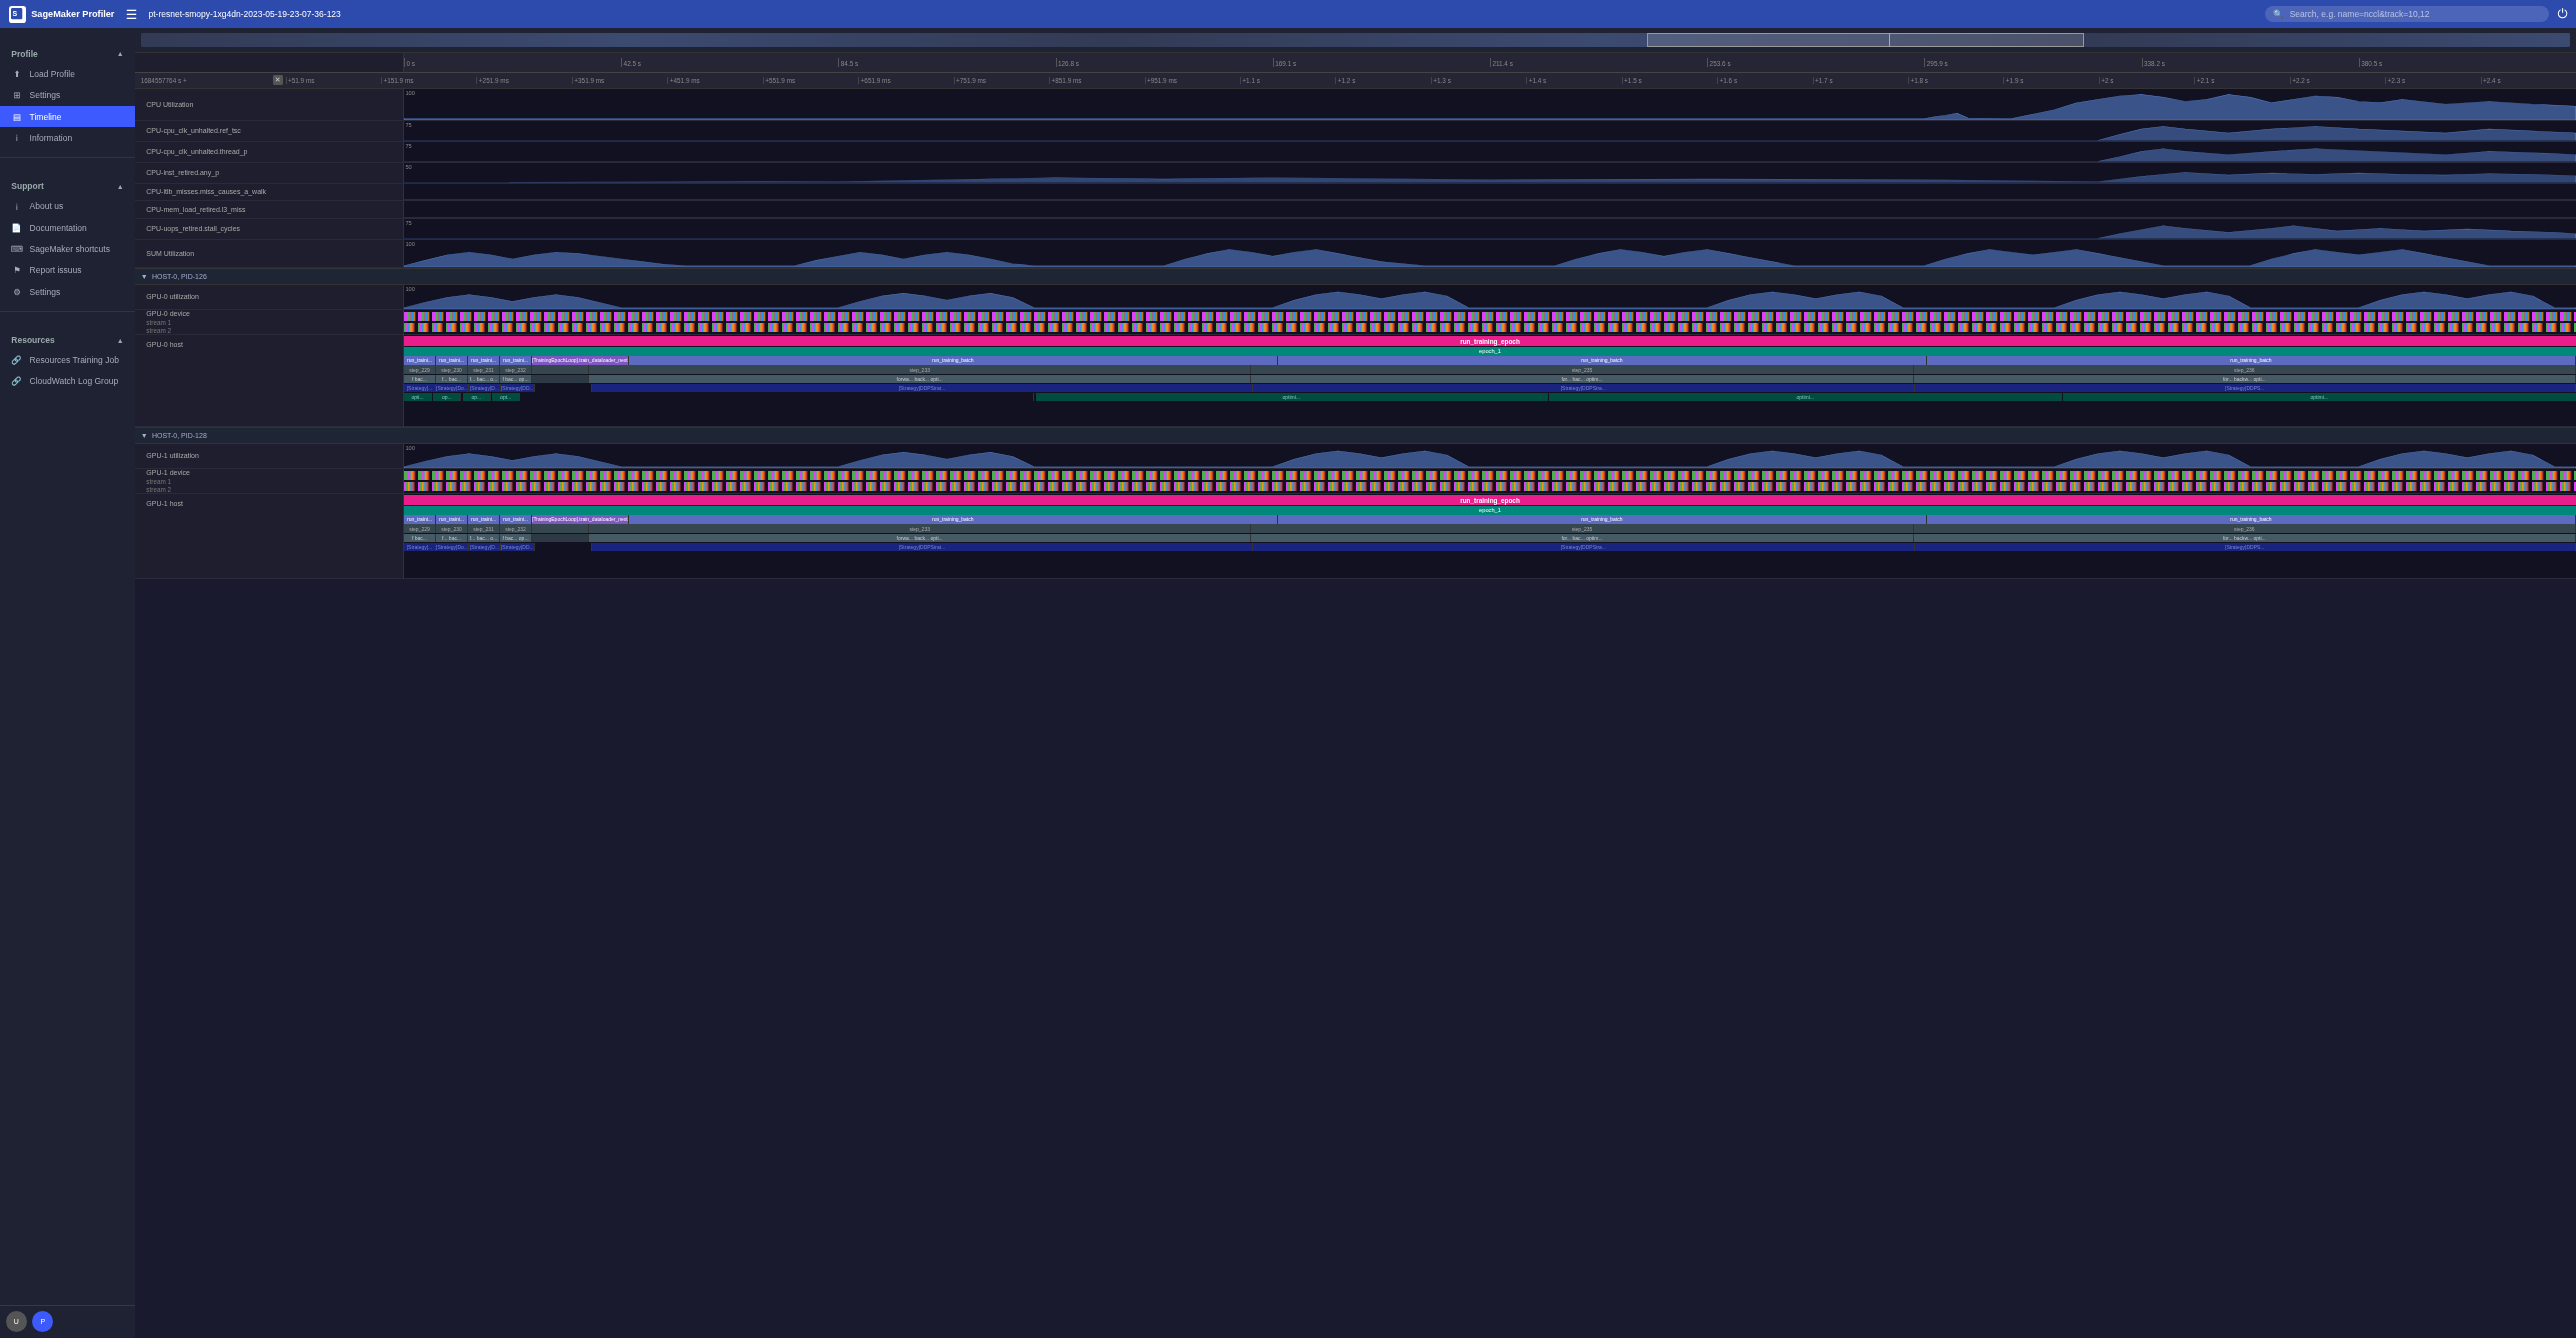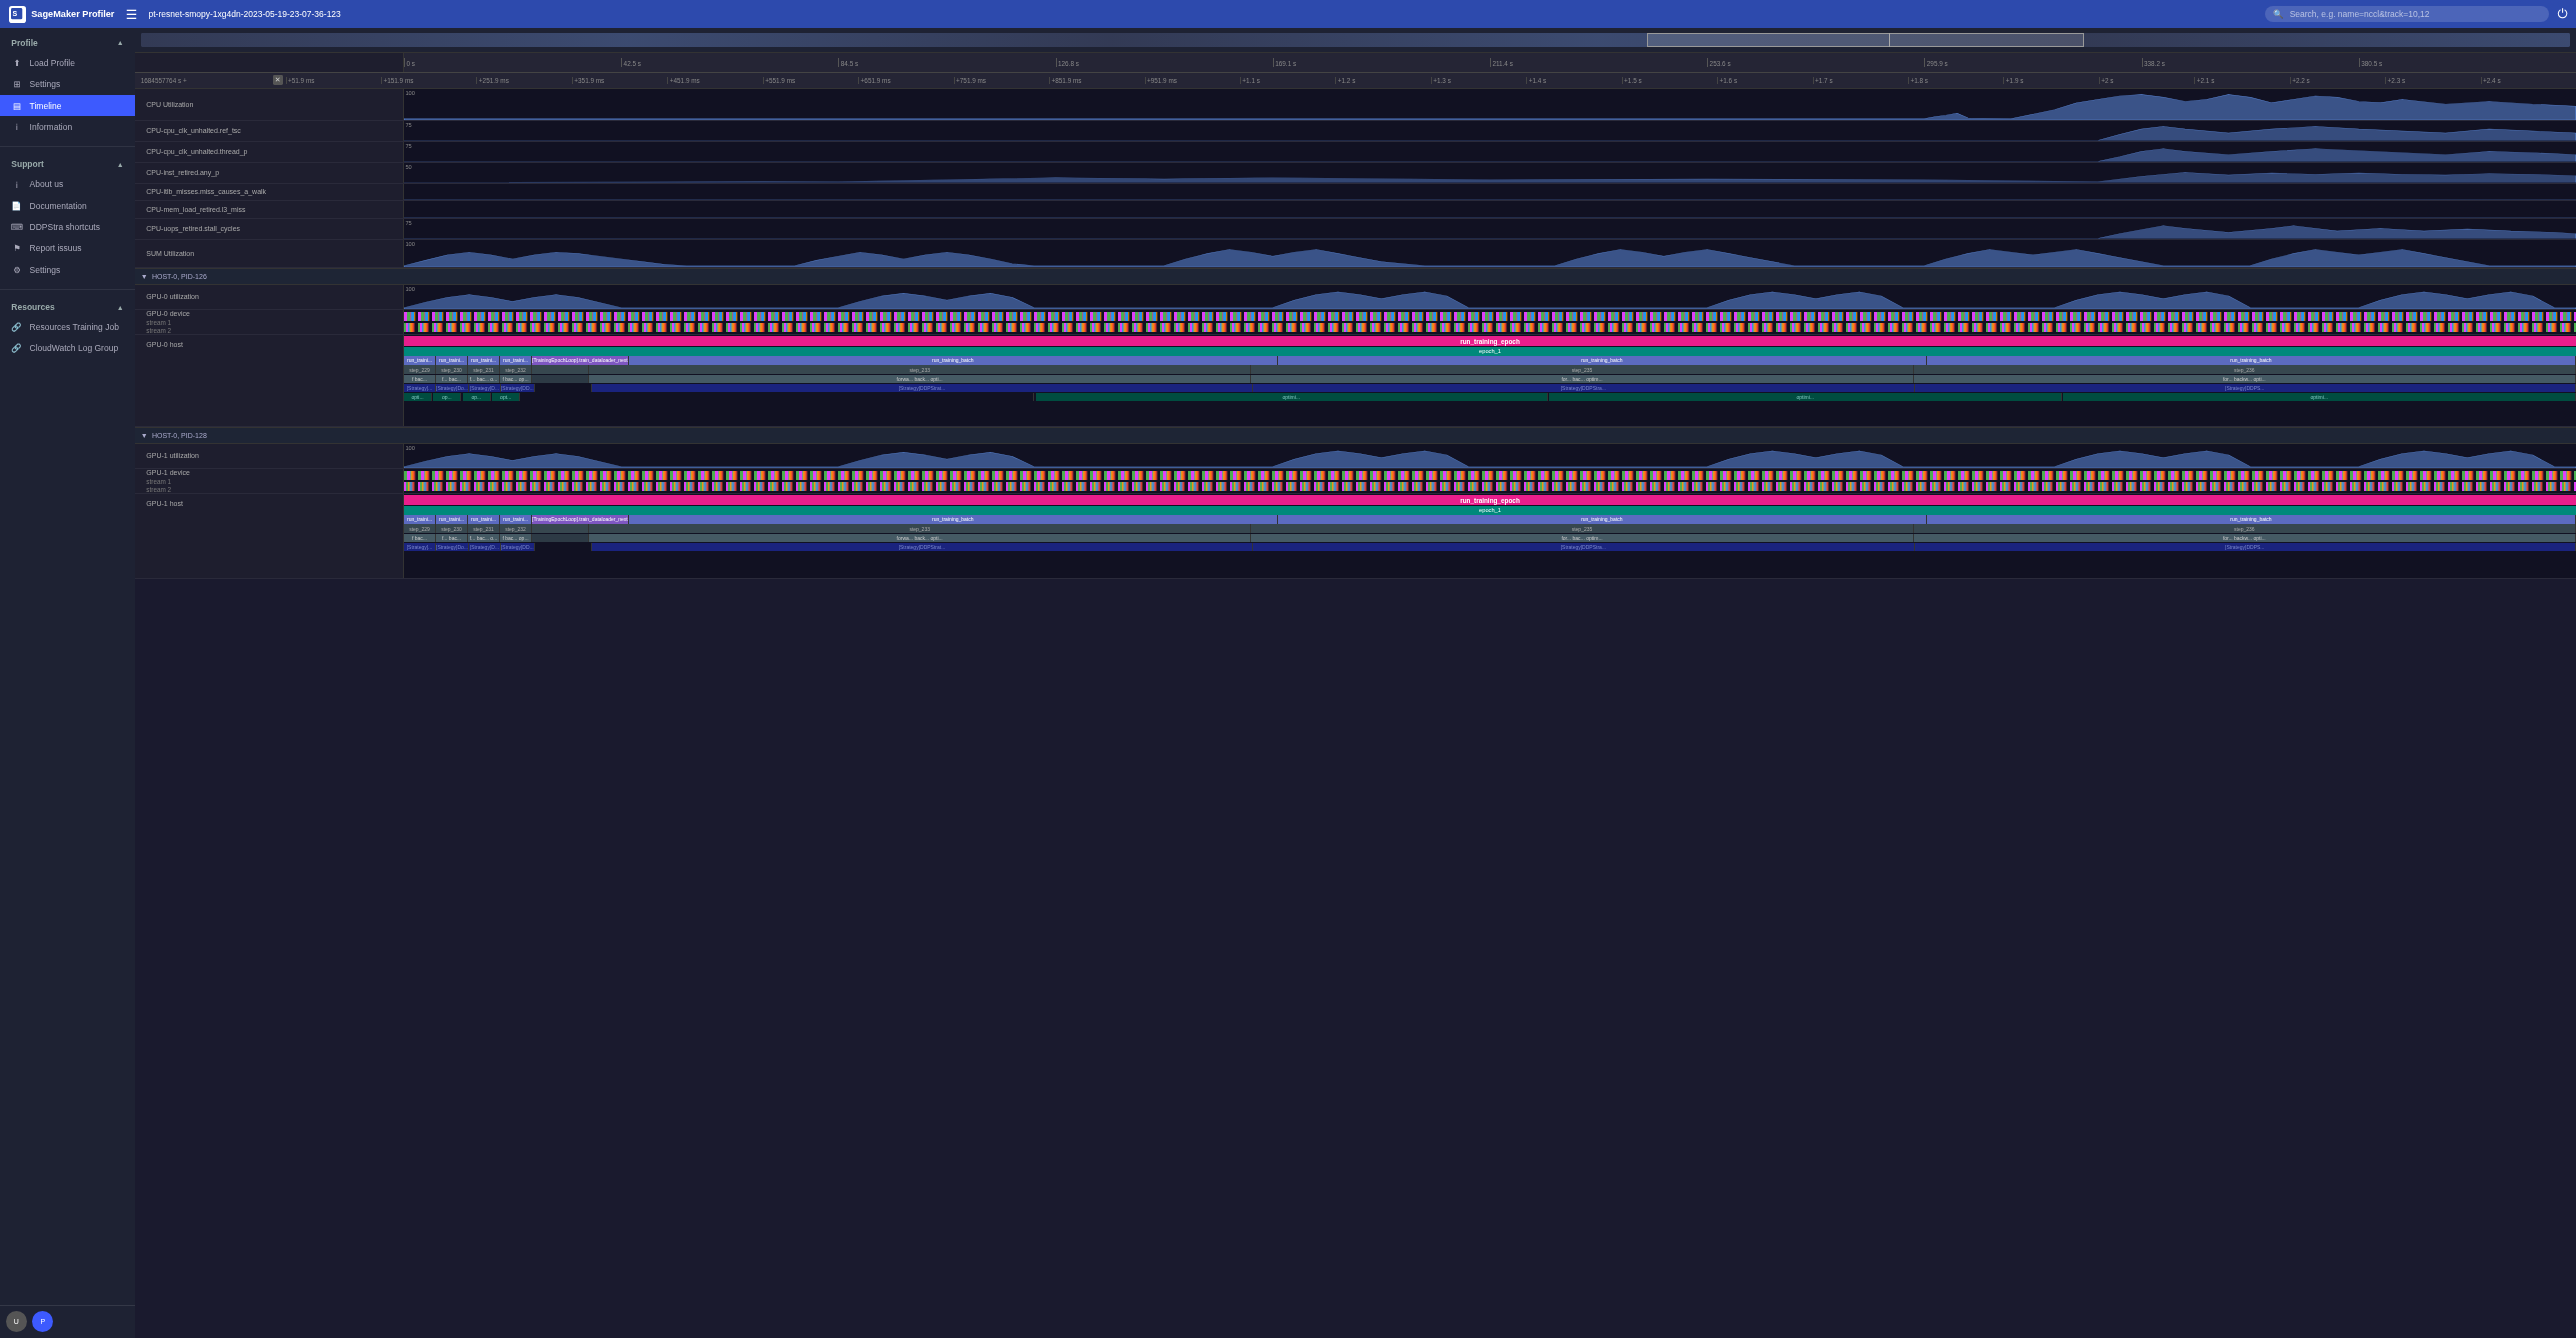--- a/index.html
+++ b/index.html
@@ -17,21 +17,21 @@
     .topbar-search { flex: 1; max-width: 284px; display: flex; align-items: center; background: rgba(255,255,255,0.15); border-radius: 14px; padding: 2.8px 8.5px; gap: 5.7px; }
     .topbar-search input { background: none; border: none; outline: none; color: white; font-size: 8.5px; width: 100%; }
     .topbar-search input::placeholder { color: rgba(255,255,255,0.6); }
     .topbar-right { margin-left: auto; color: white; font-size: 12.8px; cursor: pointer; }
 
     
     .main-layout { display: flex; flex: 1; overflow: hidden; }
 
     
     .sidebar { width: 135px; background: #1e2233; flex-shrink: 0; overflow-y: auto; display: flex; flex-direction: column; }
-    .sidebar-section { padding: 5.7px 0; }
+    .sidebar-section { padding: 5.7px 0; margin-top: 11px; }
     .sidebar-section-header { display: flex; align-items: center; justify-content: space-between; padding: 4.3px 11.3px; color: #9aa; font-size: 8.5px; font-weight: 600; text-transform: none; cursor: pointer; }
     .sidebar-section-header .chevron { font-size: 7px; }
     .sidebar-item { display: flex; align-items: center; gap: 7px; padding: 5px 11.3px; cursor: pointer; color: #aab; font-size: 8.5px; border-radius: 0; }
     .sidebar-item.active { background: #3d5afe; color: white; }
     .sidebar-item .icon { width: 11.3px; height: 11.3px; flex-shrink: 0; display: flex; align-items: center; justify-content: center; }
     .sidebar-divider { height: 0.7px; background: rgba(255,255,255,0.08); margin: 2.8px 0; }
 
     
     .content { flex: 1; overflow: hidden; display: flex; flex-direction: column; background: #1a1a2e; }
 
@@ -114,21 +114,21 @@
       <div class="sidebar-item">
         <span class="icon">ℹ</span>
         <span>About us</span>
       </div>
       <div class="sidebar-item">
         <span class="icon">📄</span>
         <span>Documentation</span>
       </div>
       <div class="sidebar-item">
         <span class="icon">⌨</span>
-        <span>DDPStra shortcuts</span>
+        <span>SageMaker shortcuts</span>
       </div>
       <div class="sidebar-item">
         <span class="icon">⚑</span>
         <span>Report issuus</span>
       </div>
       <div class="sidebar-item">
         <span class="icon">⚙</span>
         <span>Settings</span>
       </div>
     </div>

